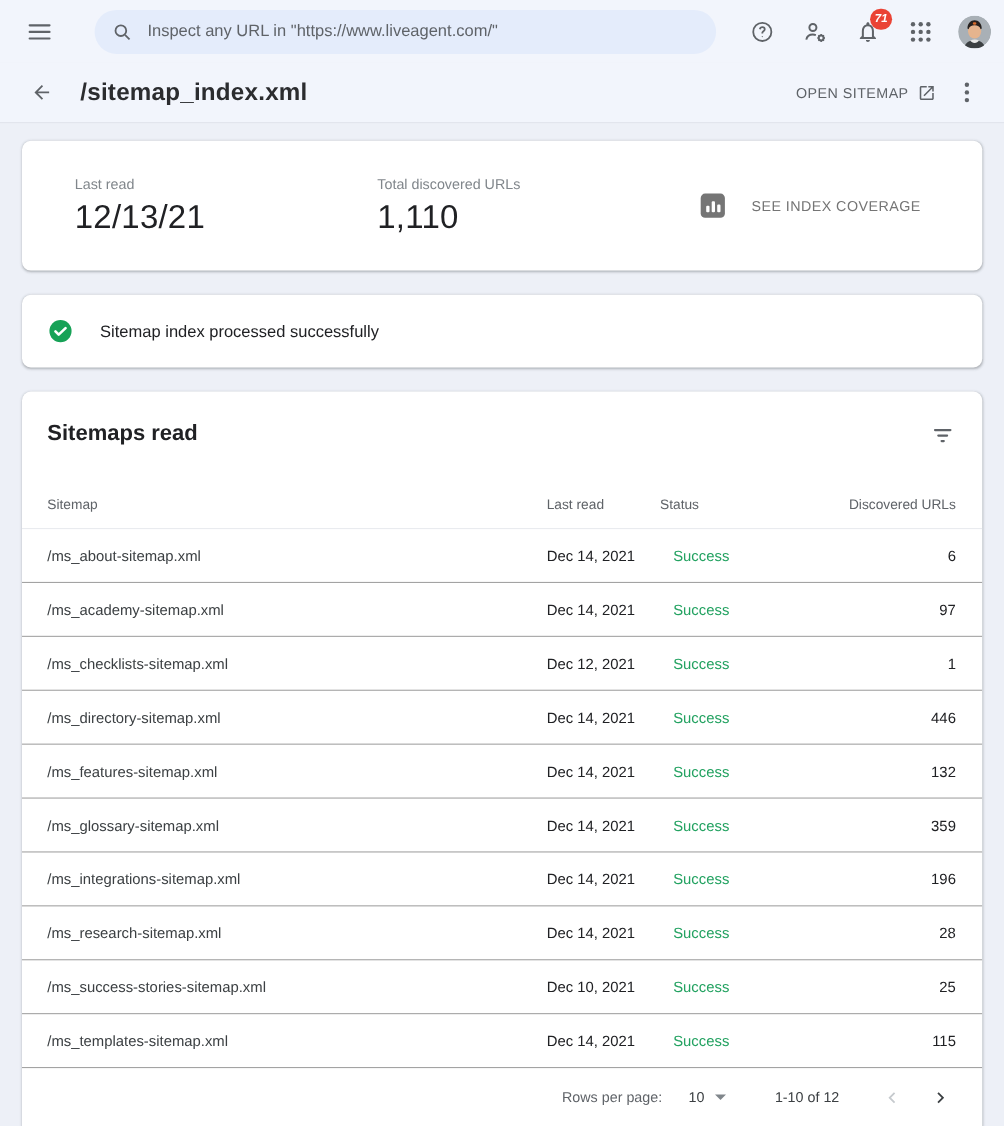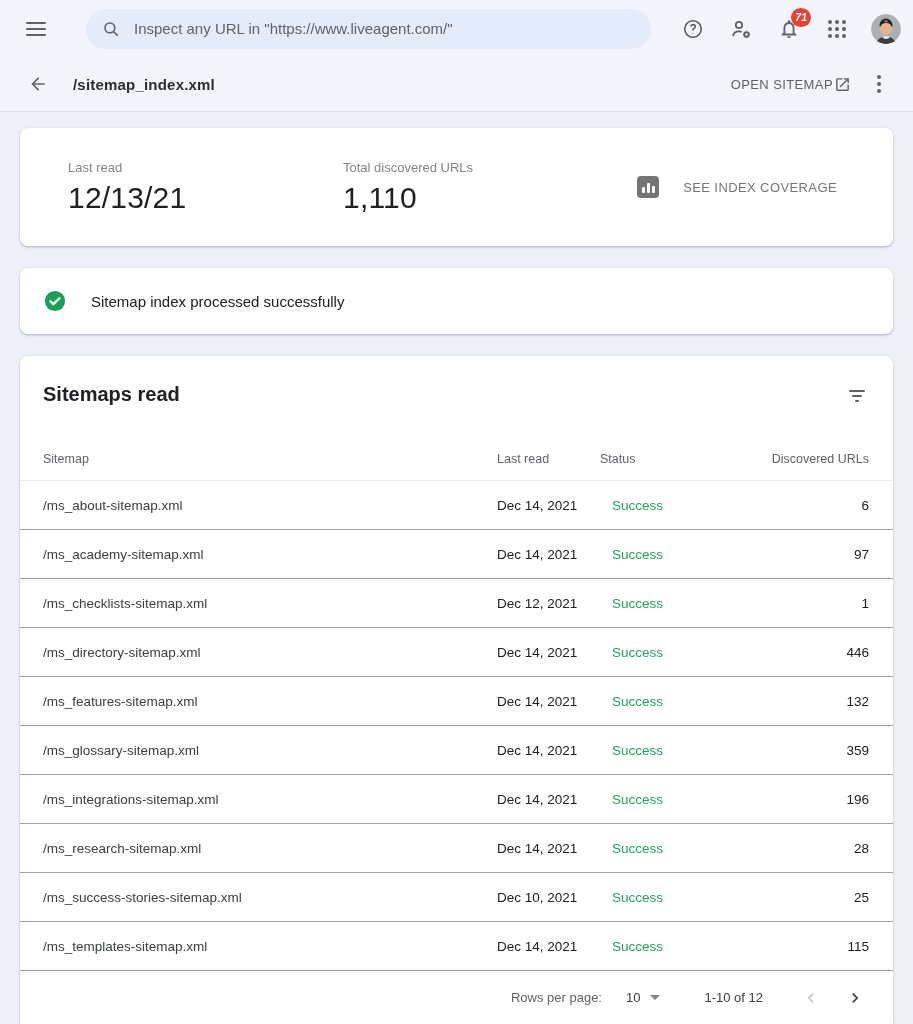--- a/index.html
+++ b/index.html
@@ -47,25 +47,25 @@
   .grid-dots { display:grid; grid-template-columns:repeat(3,4px); grid-gap:3px; }
   .grid-dots i { width:4px; height:4px; border-radius:50%; background:#5f6368; }
   .avatar { width:30px; height:30px; border-radius:50%; overflow:hidden; cursor:pointer; border:none; padding:0; background:transparent; }
 
   
   .page-header {
     height:55px; background:#f2f5fc;
     border-bottom:1px solid #e0e4ec;
     display:flex; align-items:center; padding:0 20px 0 24px;
   }
-  .page-title { margin-left:21px; font-size:15px; font-weight:bold; color:#2b2c2f; letter-spacing:.2px; }
+  .page-title { margin-left:21px; font-size:22px; font-weight:bold; color:#2b2c2f; letter-spacing:.2px; }
   .ph-right { margin-left:auto; display:flex; align-items:center; gap:14px; }
   .open-sitemap {
     border:none; background:transparent; cursor:pointer;
-    display:flex; align-items:center; gap:1px;
+    display:flex; align-items:center; gap:8px;
     font:500 13px "Liberation Sans","DejaVu Sans",sans-serif;
     color:#5f6368; letter-spacing:.4px;
   }
   .kebab { display:flex; flex-direction:column; gap:3px; }
   .kebab i { width:4px; height:4px; border-radius:50%; background:#5f6368; }
 
   
   .content { padding:0 20px; }
   .card {
     background:#fff; border-radius:8px;

